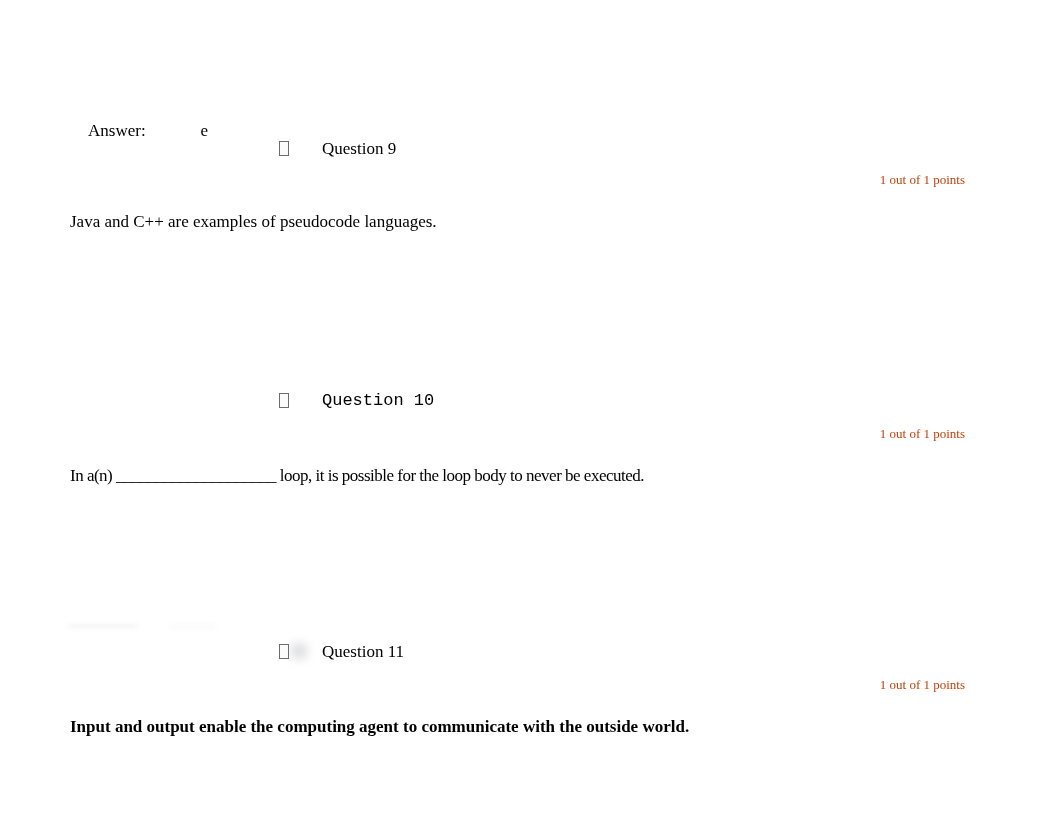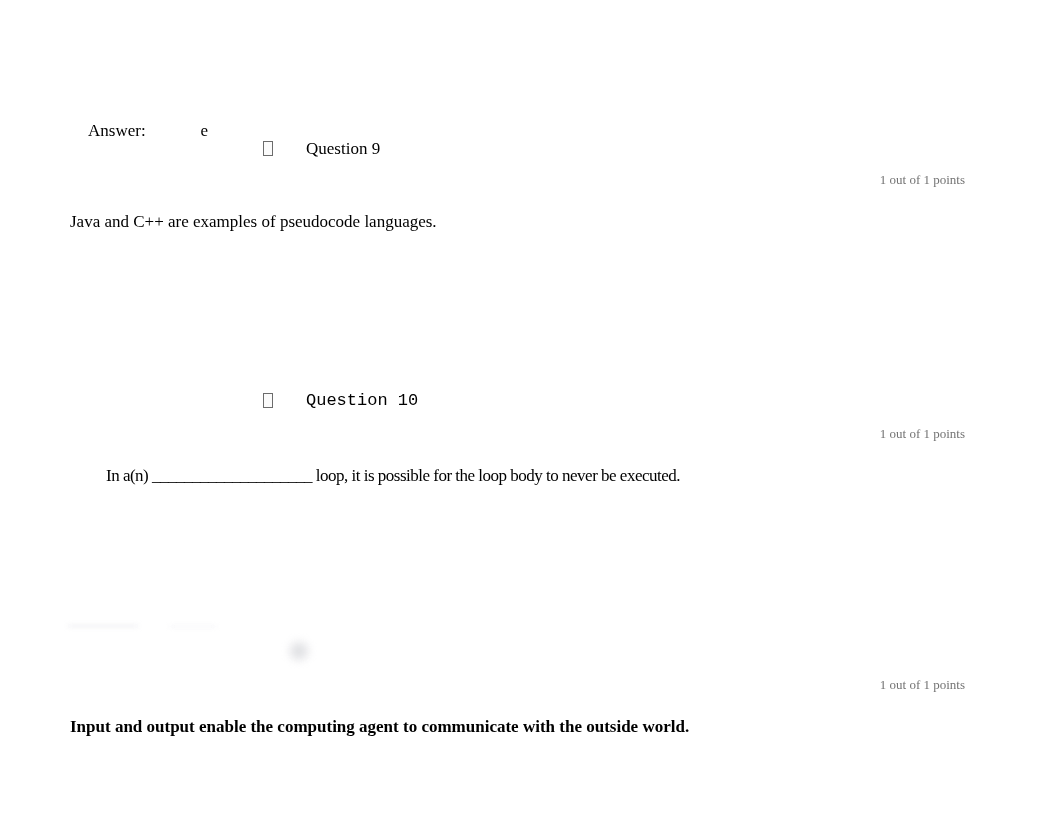--- a/index.html
+++ b/index.html
@@ -40,21 +40,21 @@
     display: inline-block;
   }
   .answer-value {
     display: inline-block;
     margin-left: 55px;
   }
 
   
   .question-row {
     position: absolute;
-    left: 0;
+    left: 16px;
     width: 918px;
     height: 22px;
   }
   .q-marker {
     position: absolute;
     left: 263px;
     top: 3px;
     width: 10px;
     height: 15px;
     box-sizing: border-box;
@@ -70,21 +70,21 @@
     white-space: pre;
   }
 
   
   .points-line {
     position: absolute;
     right: 97px;
     font-size: 13px;
     line-height: 16px;
     white-space: pre;
-    color: #737373;
+    color: #c2410c;
   }
 
   
   .q-body {
     position: absolute;
     left: 70px;
     font-size: 17px;
     line-height: 21px;
     white-space: pre;
   }
@@ -141,22 +141,26 @@
     <span class="q-title">Question 9</span>
   </div>
   <div class="points-line" style="top:172px;">1 out of 1 points</div>
   <div class="q-body" style="top:211px;">Java and C++ are examples of pseudocode languages.</div>
 
   <div class="question-row" style="top:390px;font-family:Liberation Mono, monospace;">
     <span class="q-marker"></span>
     <span class="q-title">Question 10</span>
   </div>
   <div class="points-line" style="top:426px;">1 out of 1 points</div>
-  <div class="q-body blank-fill" style="top:465px;margin-left:36px;">In a(n) ____________________ loop, it is possible for the loop body to never be executed.</div>
+  <div class="q-body blank-fill" style="top:465px;">In a(n) ____________________ loop, it is possible for the loop body to never be executed.</div>
 
   <div class="artifact artifact-smudge-a"></div>
   <div class="artifact artifact-smudge-b"></div>
   <div class="artifact artifact-blob"></div>
 
+  <div class="question-row" style="top:641px;">
+    <span class="q-marker"></span>
+    <span class="q-title">Question 11</span>
+  </div>
   <div class="points-line" style="top:677px;">1 out of 1 points</div>
   <div class="q-body" style="top:716px;font-weight:bold;">Input and output enable the computing agent to communicate with the outside world.</div>
 
 </div>
 
 </body></html>

